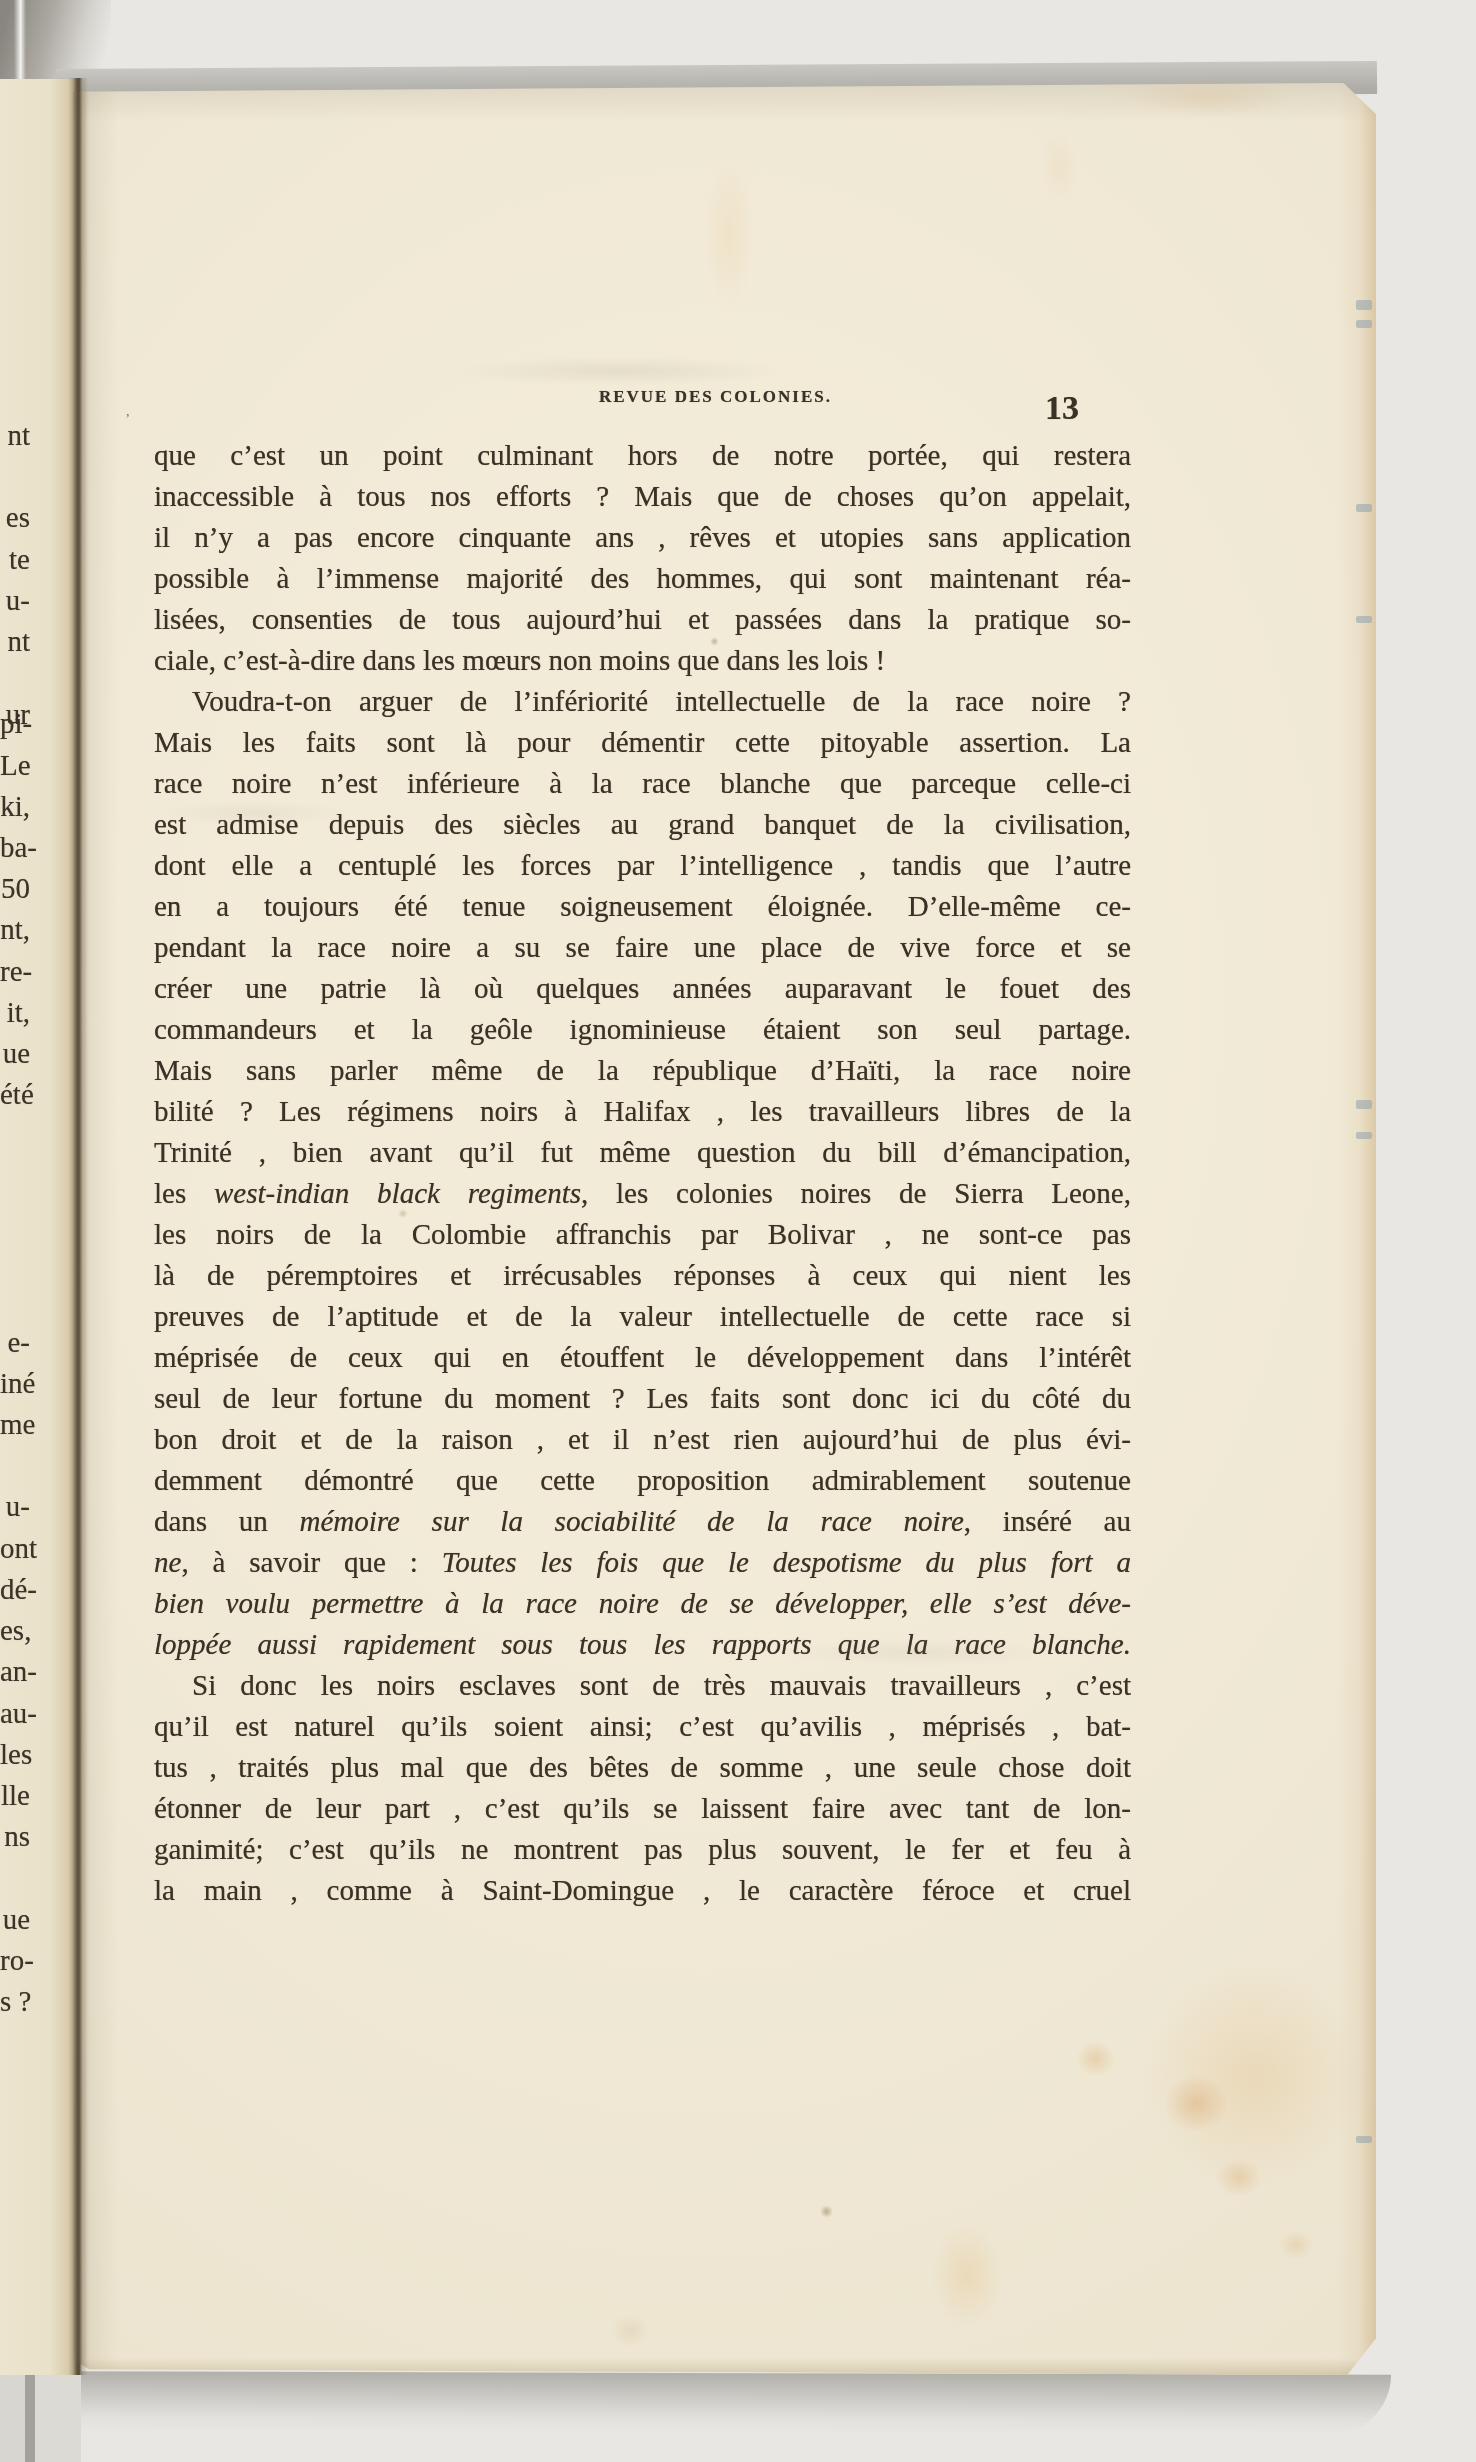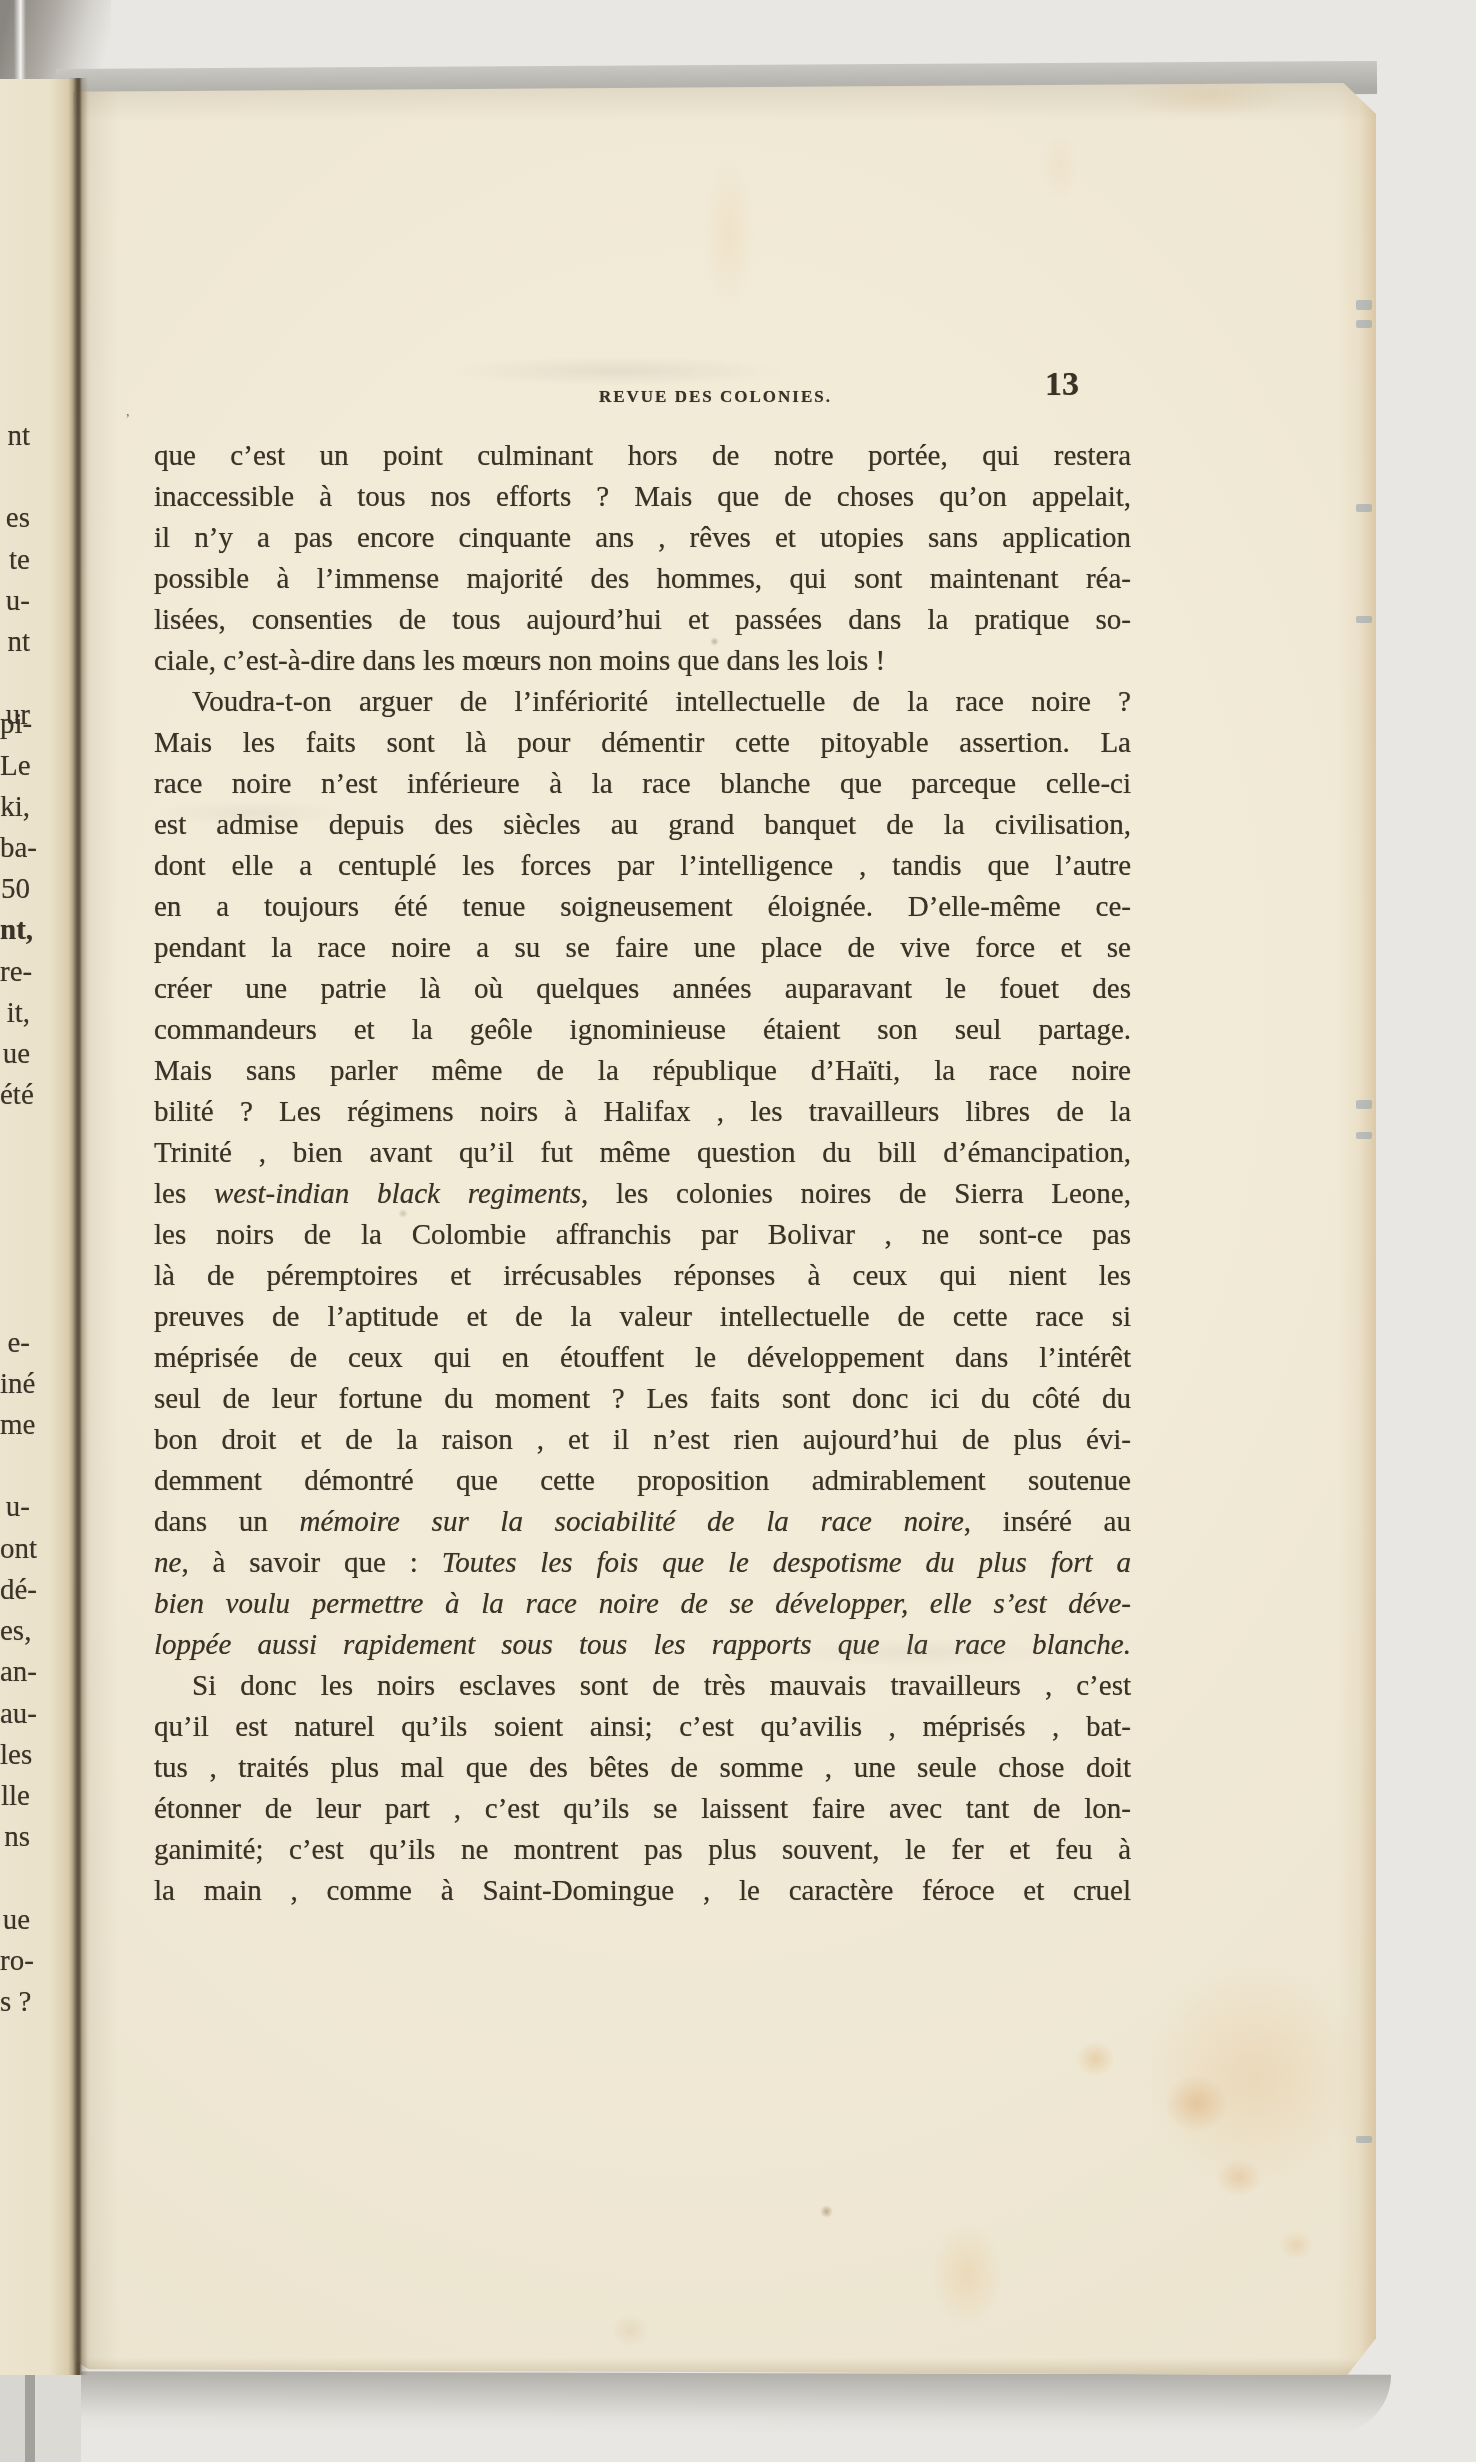--- a/index.html
+++ b/index.html
@@ -46,21 +46,21 @@
     clip-path:polygon(0 0.38%,97.5% 0,100% 1.35%,100% 98.4%,97.8% 100%,1.2% 99.75%,0 99.3%);}
 
   
   #gutter{left:68px;top:78px;width:19.5px;height:2297px;
     background:linear-gradient(90deg,rgba(90,75,55,0) 0,rgba(90,75,55,.25) 25%,rgba(66,55,38,.78) 46%,rgba(66,55,38,.8) 56%,rgba(122,102,76,.35) 72%,rgba(122,102,76,0) 100%);}
 
   
   #running-head{left:154px;top:304px;width:977px;text-align:center;
     font-size:17px;font-weight:bold;letter-spacing:2px;color:#3a3127;
     text-shadow:0 0 0.7px rgba(58,49,39,.6);}
-  #page-num{left:972px;top:282px;width:78px;font-size:34px;font-weight:bold;
+  #page-num{left:972px;top:306px;width:78px;font-size:34px;font-weight:bold;
     color:#3a3127;text-shadow:0 0 0.7px rgba(58,49,39,.6);}
   #speck{left:53px;top:320px;font-size:14.3px;color:rgba(60,50,40,.65);}
 
   #textblock{left:81px;top:352px;width:977px;}
   .bodyline{height:41px;line-height:41px;font-size:29px;color:#3b3126;
     text-align:justify;text-align-last:justify;white-space:normal;
     text-shadow:0 0 0.7px rgba(59,49,38,.5),0.3px 0.3px 0 rgba(59,49,38,.22);}
   .bodyline.indent{padding-left:38px;}
   .bodyline.no-stretch{text-align-last:left;}
   .bodyline .sup{font-size:0.58em;vertical-align:super;line-height:0;}
@@ -82,21 +82,21 @@
     <span class="frag" style="top: 424px;">es</span>
     <span class="frag" style="top: 466px;">te</span>
     <span class="frag" style="top: 507px;">u-</span>
     <span class="frag" style="top: 548px;">nt</span>
     <span class="frag" style="top: 589px; margin-top: 32px;">ur</span>
     <span class="frag" style="top: 630px;">pi-</span>
     <span class="frag" style="top: 672px;">Le</span>
     <span class="frag" style="top: 713px;">ki,</span>
     <span class="frag" style="top: 754px;">ba-</span>
     <span class="frag" style="top: 795px;">50</span>
-    <span class="frag" style="top: 836px; font-weight: bold;">nt,</span>
+    <span class="frag" style="top: 836px;">nt,</span>
     <span class="frag" style="top: 878px;">re-</span>
     <span class="frag" style="top: 919px;">it,</span>
     <span class="frag" style="top: 960px;">ue</span>
     <span class="frag" style="top: 1001px;">été</span>
     <span class="frag" style="top: 1249px;">e-</span>
     <span class="frag" style="top: 1290px;">iné</span>
     <span class="frag" style="top: 1331px;">me</span>
     <span class="frag" style="top: 1413px;">u-</span>
     <span class="frag" style="top: 1455px;">ont</span>
     <span class="frag" style="top: 1496px;">dé-</span>

